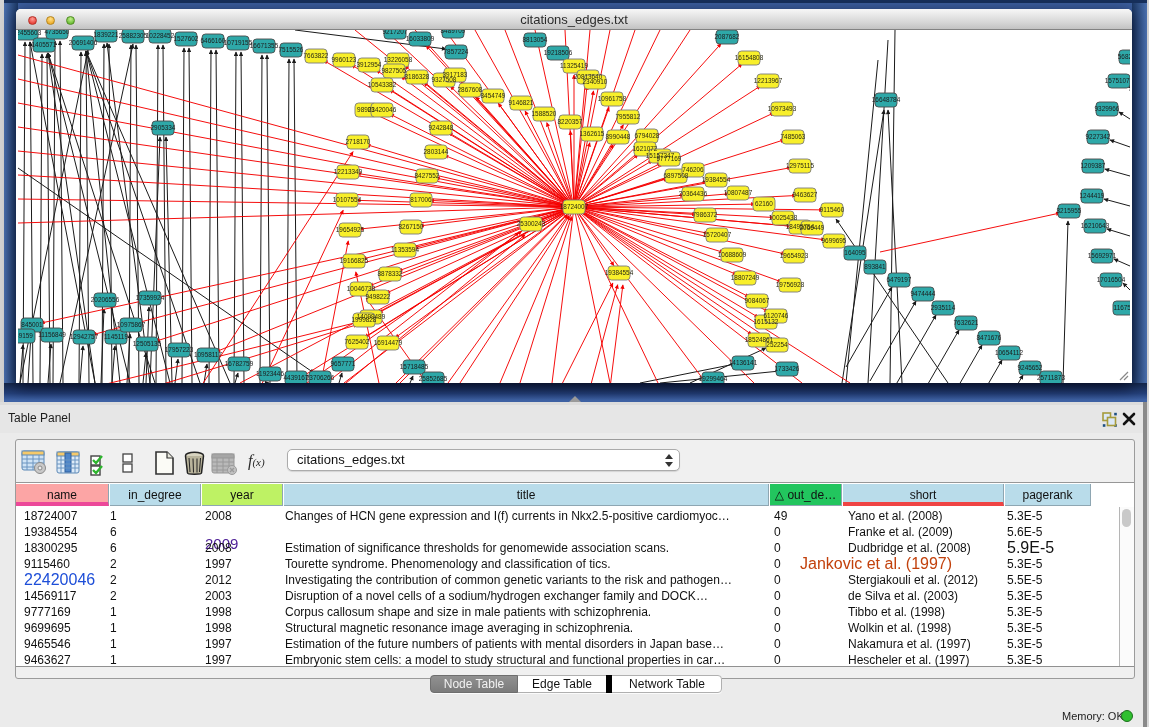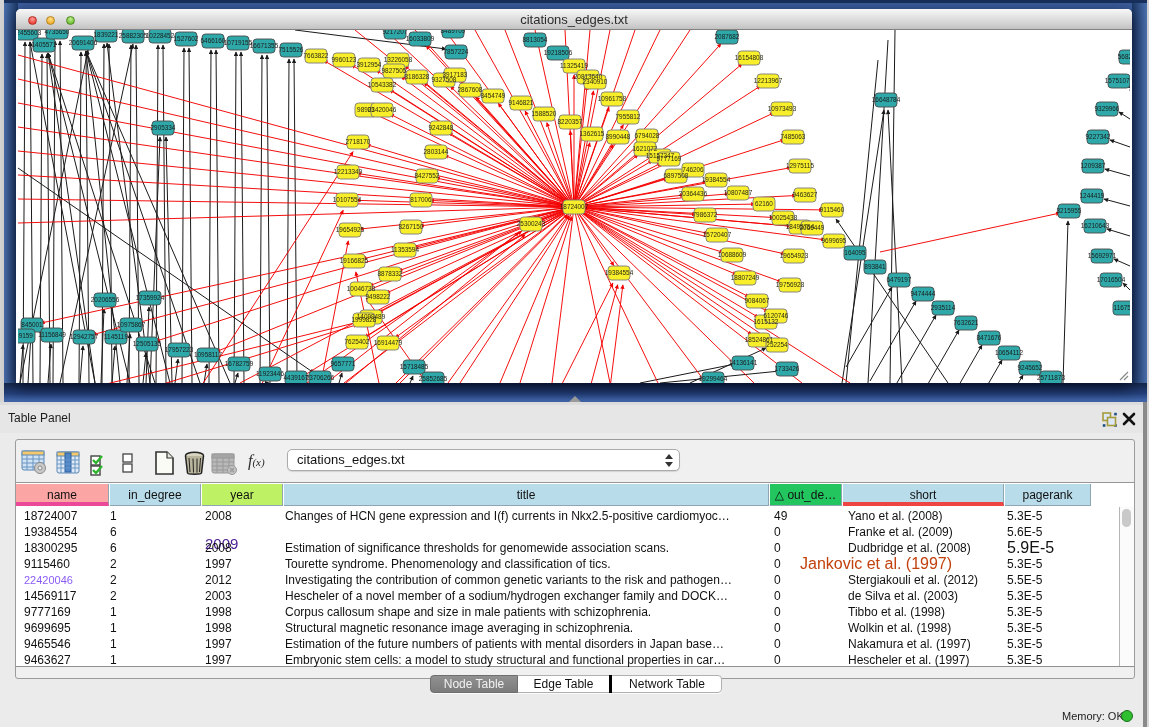--- a/index.html
+++ b/index.html
@@ -608,31 +608,31 @@
     <div style="position:absolute;left:774px;top:540px;height:16px;line-height:16px;font-size:12px;color:#111;white-space:nowrap">0</div>
     <div style="position:absolute;left:848px;top:540px;height:16px;line-height:16px;font-size:12px;color:#111;white-space:nowrap">Dudbridge et al. (2008)</div>
     <div style="position:absolute;left:1007px;top:540px;height:16px;line-height:16px;font-size:16px;color:#111;white-space:nowrap">5.9E-5</div>
     <div style="position:absolute;left:24px;top:556px;height:16px;line-height:16px;font-size:12px;color:#111;white-space:nowrap">9115460</div>
     <div style="position:absolute;left:110px;top:556px;height:16px;line-height:16px;font-size:12px;color:#111;white-space:nowrap">2</div>
     <div style="position:absolute;left:205px;top:556px;height:16px;line-height:16px;font-size:12px;color:#111;white-space:nowrap">1997</div>
     <div style="position:absolute;left:285px;top:556px;height:16px;line-height:16px;font-size:12px;color:#111;white-space:nowrap">Tourette syndrome. Phenomenology and classification of tics.</div>
     <div style="position:absolute;left:774px;top:556px;height:16px;line-height:16px;font-size:12px;color:#111;white-space:nowrap">0</div>
     <div style="position:absolute;left:800px;top:556px;height:16px;line-height:16px;font-size:16px;color:#c2410c;white-space:nowrap">Jankovic et al. (1997)</div>
     <div style="position:absolute;left:1007px;top:556px;height:16px;line-height:16px;font-size:12px;color:#111;white-space:nowrap">5.3E-5</div>
-    <div style="position:absolute;left:24px;top:572px;height:16px;line-height:16px;font-size:11px;color:#8b5cf6;white-space:nowrap">22420046</div>
+    <div style="position:absolute;left:24px;top:572px;height:16px;line-height:16px;font-size:16px;color:#1d4ed8;white-space:nowrap">22420046</div>
     <div style="position:absolute;left:110px;top:572px;height:16px;line-height:16px;font-size:12px;color:#111;white-space:nowrap">2</div>
     <div style="position:absolute;left:205px;top:572px;height:16px;line-height:16px;font-size:12px;color:#111;white-space:nowrap">2012</div>
     <div style="position:absolute;left:285px;top:572px;height:16px;line-height:16px;font-size:12px;color:#111;white-space:nowrap">Investigating the contribution of common genetic variants to the risk and pathogen…</div>
     <div style="position:absolute;left:774px;top:572px;height:16px;line-height:16px;font-size:12px;color:#111;white-space:nowrap">0</div>
     <div style="position:absolute;left:848px;top:572px;height:16px;line-height:16px;font-size:12px;color:#111;white-space:nowrap">Stergiakouli et al. (2012)</div>
     <div style="position:absolute;left:1007px;top:572px;height:16px;line-height:16px;font-size:12px;color:#111;white-space:nowrap">5.5E-5</div>
     <div style="position:absolute;left:24px;top:588px;height:16px;line-height:16px;font-size:12px;color:#111;white-space:nowrap">14569117</div>
     <div style="position:absolute;left:110px;top:588px;height:16px;line-height:16px;font-size:12px;color:#111;white-space:nowrap">2</div>
     <div style="position:absolute;left:205px;top:588px;height:16px;line-height:16px;font-size:12px;color:#111;white-space:nowrap">2003</div>
-    <div style="position:absolute;left:285px;top:588px;height:16px;line-height:16px;font-size:12px;color:#111;white-space:nowrap">Hescheler of a novel member of a sodium/hydrogen exchanger family and DOCK…</div>
+    <div style="position:absolute;left:285px;top:588px;height:16px;line-height:16px;font-size:12px;color:#111;white-space:nowrap">Disruption of a novel cells of a sodium/hydrogen exchanger family and DOCK…</div>
     <div style="position:absolute;left:774px;top:588px;height:16px;line-height:16px;font-size:12px;color:#111;white-space:nowrap">0</div>
     <div style="position:absolute;left:848px;top:588px;height:16px;line-height:16px;font-size:12px;color:#111;white-space:nowrap">de Silva et al. (2003)</div>
     <div style="position:absolute;left:1007px;top:588px;height:16px;line-height:16px;font-size:12px;color:#111;white-space:nowrap">5.3E-5</div>
     <div style="position:absolute;left:24px;top:604px;height:16px;line-height:16px;font-size:12px;color:#111;white-space:nowrap">9777169</div>
     <div style="position:absolute;left:110px;top:604px;height:16px;line-height:16px;font-size:12px;color:#111;white-space:nowrap">1</div>
     <div style="position:absolute;left:205px;top:604px;height:16px;line-height:16px;font-size:12px;color:#111;white-space:nowrap">1998</div>
     <div style="position:absolute;left:285px;top:604px;height:16px;line-height:16px;font-size:12px;color:#111;white-space:nowrap">Corpus callosum shape and size in male patients with schizophrenia.</div>
     <div style="position:absolute;left:774px;top:604px;height:16px;line-height:16px;font-size:12px;color:#111;white-space:nowrap">0</div>
     <div style="position:absolute;left:848px;top:604px;height:16px;line-height:16px;font-size:12px;color:#111;white-space:nowrap">Tibbo et al. (1998)</div>
     <div style="position:absolute;left:1007px;top:604px;height:16px;line-height:16px;font-size:12px;color:#111;white-space:nowrap">5.3E-5</div>
@@ -654,18 +654,18 @@
     <div style="position:absolute;left:110px;top:652px;height:16px;line-height:16px;font-size:12px;color:#111;white-space:nowrap">1</div>
     <div style="position:absolute;left:205px;top:652px;height:16px;line-height:16px;font-size:12px;color:#111;white-space:nowrap">1997</div>
     <div style="position:absolute;left:285px;top:652px;height:16px;line-height:16px;font-size:12px;color:#111;white-space:nowrap">Embryonic stem cells: a model to study structural and functional properties in car…</div>
     <div style="position:absolute;left:774px;top:652px;height:16px;line-height:16px;font-size:12px;color:#111;white-space:nowrap">0</div>
     <div style="position:absolute;left:848px;top:652px;height:16px;line-height:16px;font-size:12px;color:#111;white-space:nowrap">Hescheler et al. (1997)</div>
     <div style="position:absolute;left:1007px;top:652px;height:16px;line-height:16px;font-size:12px;color:#111;white-space:nowrap">5.3E-5</div>
     <div style="position:absolute;left:1119px;top:507px;width:15px;height:159px;background:#fbfbfb;border-left:1px solid #b5b5b5"></div>
     <div style="position:absolute;left:1122px;top:509px;width:9px;height:18px;background:#c9c9c9;border-radius:5px"></div>
     <div style="position:absolute;left:430px;top:675px;width:292px;height:18px;background:#fff;border:1px solid #b0b0b0;border-radius:4px;box-shadow:0 1px 0 rgba(255,255,255,0.8)"></div>
     <div style="position:absolute;left:430px;top:675px;width:88px;height:18px;background:linear-gradient(180deg,#919191,#7b7b7b);border:1px solid #6e6e6e;border-radius:4px 0 0 4px;color:#f2f2f2;text-align:center;line-height:17px;font-size:12px">Node Table</div>
-    <div style="position:absolute;left:518px;top:675px;width:94px;height:18px;color:#111;text-align:center;line-height:18px;font-size:12px;border-right:3px solid #000000">Edge Table</div>
+    <div style="position:absolute;left:518px;top:675px;width:94px;height:18px;color:#111;text-align:center;line-height:18px;font-size:12px;border-right:6px solid #000000">Edge Table</div>
     <div style="position:absolute;left:612px;top:675px;width:110px;height:18px;color:#111;text-align:center;line-height:18px;font-size:12px">Network Table</div>
     <div style="position:absolute;left:1062px;top:710px;font-size:11px;color:#1d1d1d">Memory: OK</div>
     <div style="position:absolute;left:1121px;top:710px;width:12px;height:12px;border-radius:50%;background:#2fc02f;border:1px solid #1c701c"></div>
     <div style="position:absolute;left:1143px;top:402px;width:4px;height:325px;background:#8a8a8a"></div>
     <div style="position:absolute;left:1147px;top:402px;width:2px;height:325px;background:#d8d8d8"></div>
   </div>
 </body></html>

